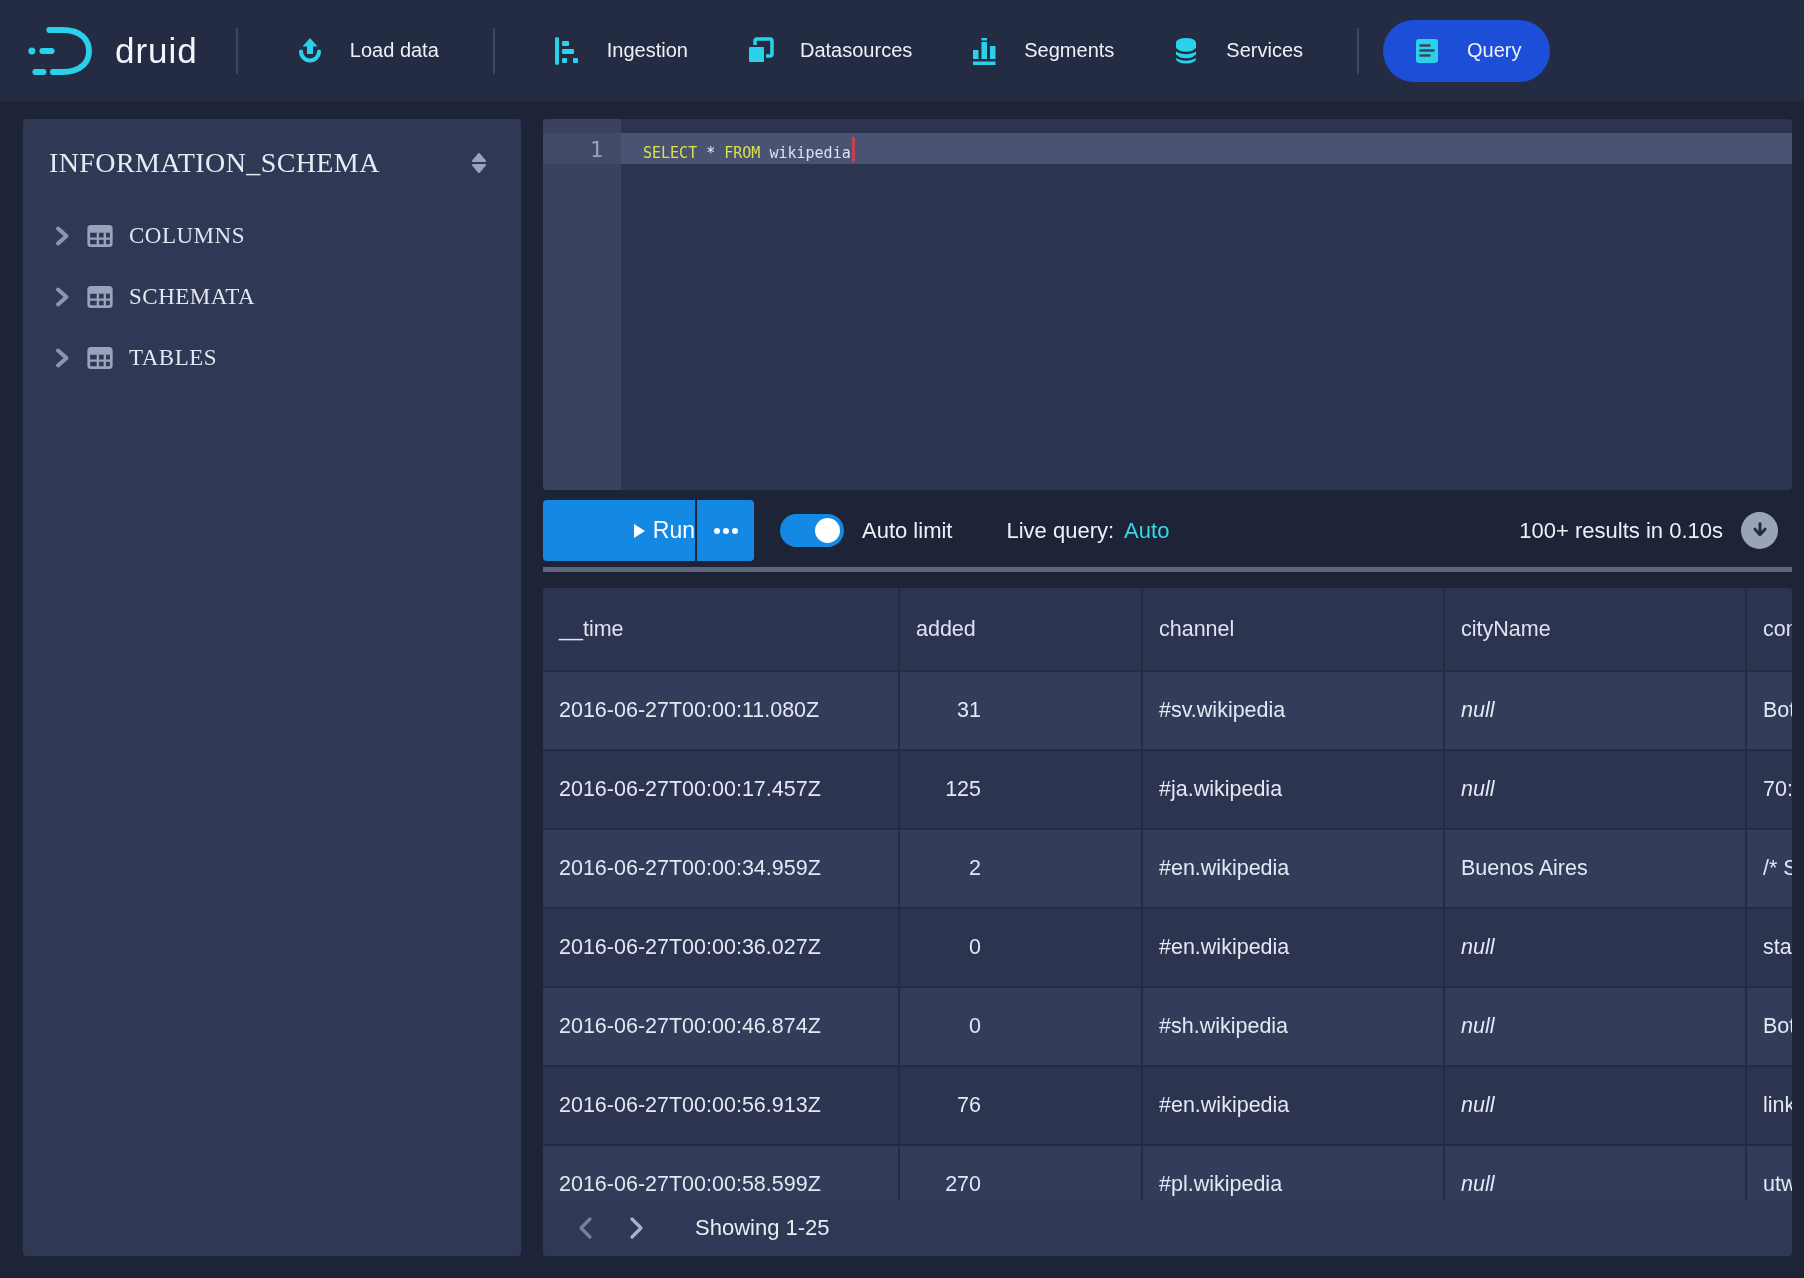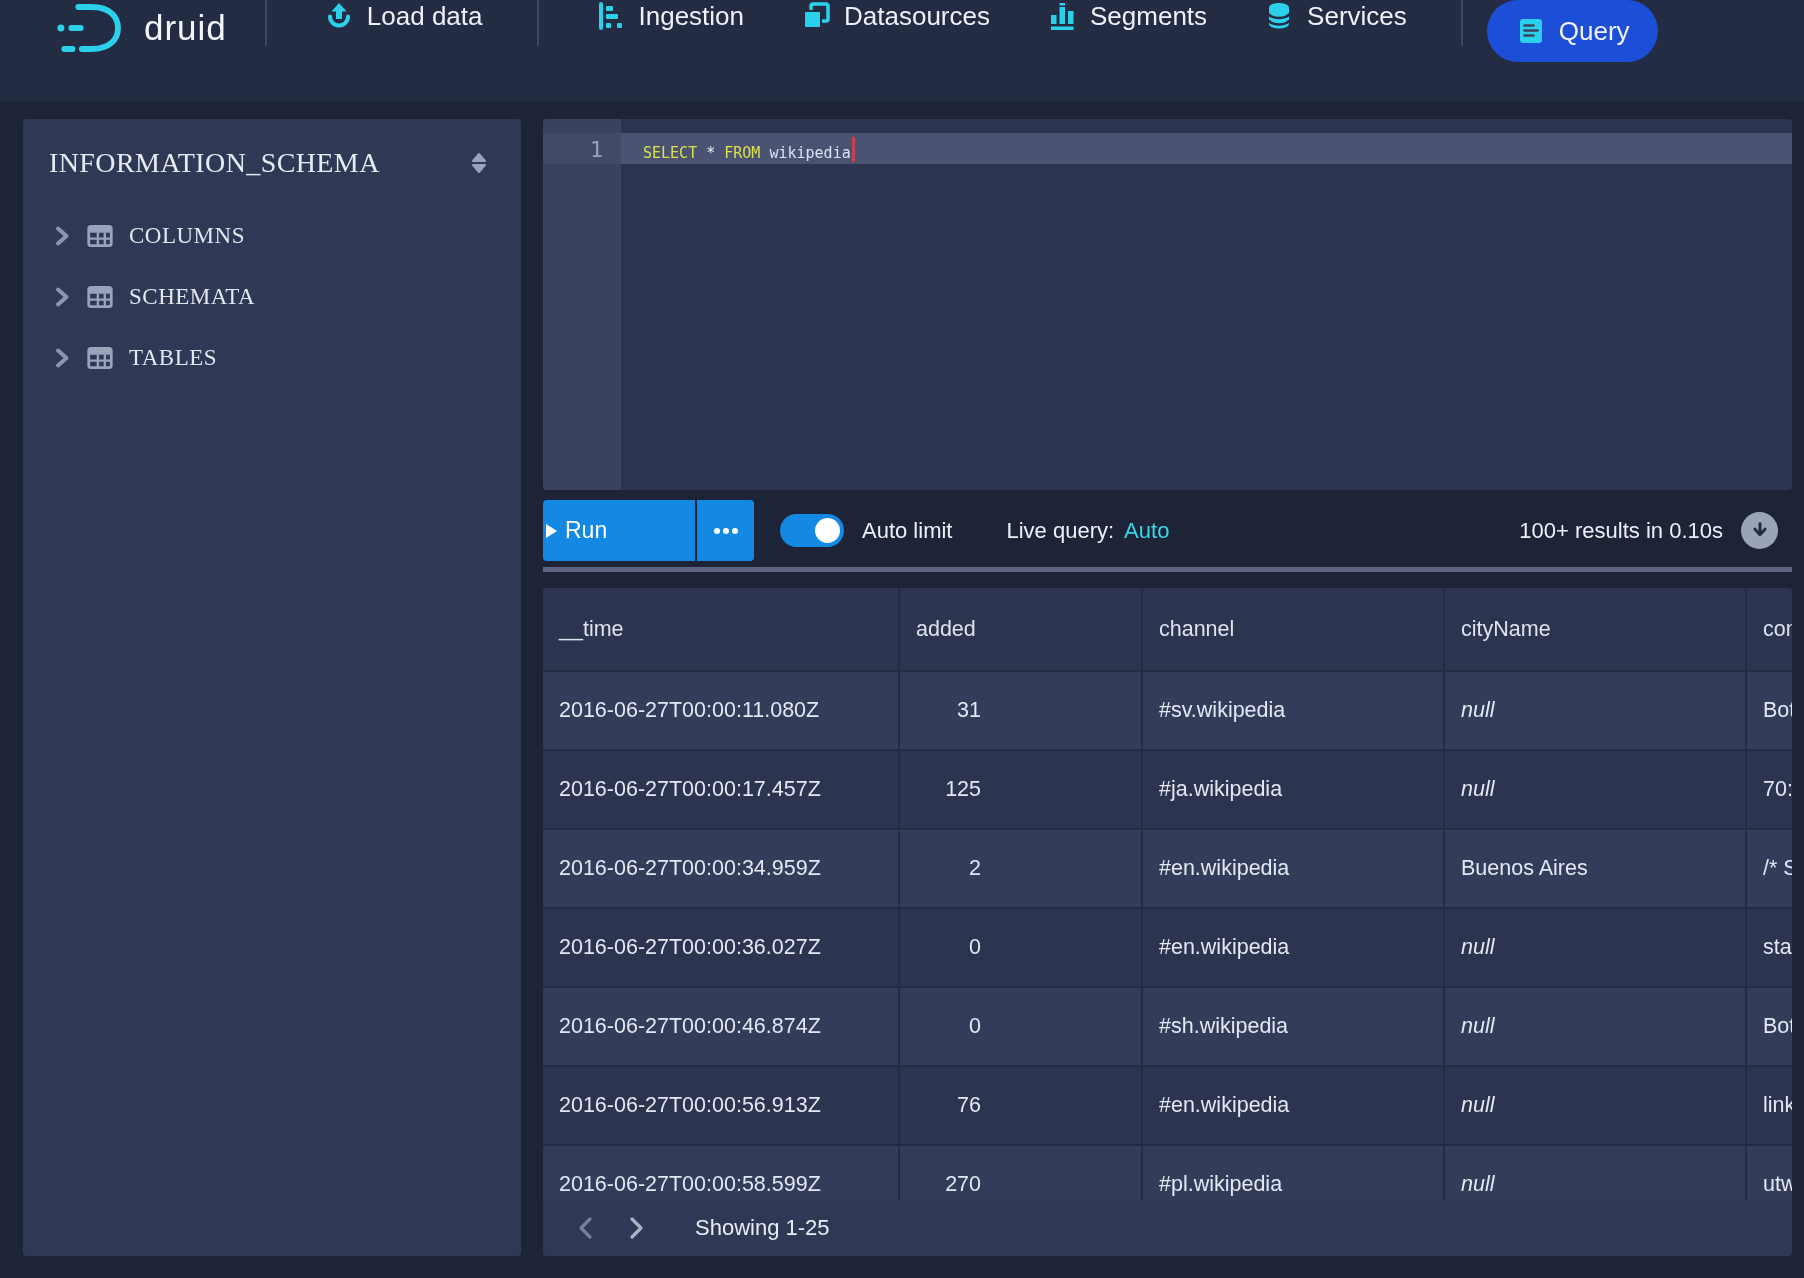--- a/index.html
+++ b/index.html
@@ -4,26 +4,26 @@
 <style>
   html,body{margin:0;padding:0;}
   body{
     width:1804px;height:1278px;position:relative;overflow:hidden;
     background:#1d2438;
     font-family:"Liberation Sans", sans-serif;
     -webkit-font-smoothing:antialiased;
   }
   
   .navbar{position:absolute;top:0;left:0;width:1804px;height:101px;background:#242c43;
-    display:flex;align-items:flex-start;padding-left:52px;box-sizing:border-box;}
+    display:flex;align-items:center;padding-left:23px;box-sizing:border-box;}
   .brand{display:flex;align-items:center;gap:16px;cursor:pointer;}
   .brand-name{font-size:35px;color:#f2f5fa;letter-spacing:1px;}
   .nav-sep{width:2px;height:46px;background:#3e4662;}
   .sep1{margin-left:38px;} .sep2{margin-left:54px;} .sep3{margin-left:54px;}
-  .nav-item{display:flex;align-items:center;gap:12px;color:#eef1f7;font-size:26px;
+  .nav-item{display:flex;align-items:center;gap:24px;color:#eef1f7;font-size:20px;
     margin-left:56px;cursor:pointer;white-space:nowrap;}
   .nav-item .nav-icon{display:flex;align-items:center;}
   .nav-item.active{background:#1d4ed8;border-radius:32px;padding:15px 28px;margin-left:24px;}
   
   .sidebar{position:absolute;left:23px;top:119px;width:498px;height:1137px;background:#2f3854;
     border-radius:4px;padding:28px 26px;box-sizing:border-box;font-family:Liberation Serif, serif;}
   .sb-head{display:flex;align-items:center;justify-content:space-between;}
   .sb-title{font-size:28px;color:#e7ebf4;letter-spacing:.4px;}
   .sort-btn{display:flex;align-items:center;cursor:pointer;padding:2px;}
   .sb-items{margin-top:26px;}
@@ -39,21 +39,21 @@
   .active-line-gutter{position:absolute;left:0;top:14px;height:31px;width:78px;background:rgba(0,0,0,0.10);}
   .line-no{position:absolute;top:18px;left:0;width:60px;text-align:right;color:#9aa2ba;
     font-family:"DejaVu Sans Mono",monospace;font-size:21.5px;}
   .code-line{position:absolute;top:18px;left:100px;font-family:"DejaVu Sans Mono",monospace;
     font-size:15px;white-space:pre;color:#e9eef8;}
   .tok-kw{color:#d9e14d;} .tok-plain{color:#e9eef8;} .tok-ident{color:#dce3f2;}
   .cursor{display:inline-block;width:3px;height:25px;background:#c5414e;vertical-align:-4px;margin-left:1px;}
   
   .toolbar{position:absolute;left:543px;top:500px;width:1249px;height:61px;display:flex;align-items:center;}
   .btn-run{height:61px;width:152px;background:#1489e4;border-radius:4px 0 0 4px;display:flex;
-    align-items:center;justify-content:flex-start;gap:6px;color:#fff;font-size:23px;cursor:pointer;}
+    align-items:center;justify-content:flex-end;gap:6px;color:#fff;font-size:23px;cursor:pointer;}
   .btn-more{height:61px;width:57px;background:#1489e4;border-radius:0 4px 4px 0;margin-left:2px;
     display:flex;align-items:center;justify-content:center;cursor:pointer;}
   .toggle{margin-left:26px;width:64px;height:33px;border-radius:17px;background:#1489e4;position:relative;cursor:pointer;}
   .knob{position:absolute;right:4px;top:4px;width:25px;height:25px;border-radius:50%;background:#fff;}
   .lbl-autolimit{margin-left:18px;font-size:22px;color:#edf0f7;}
   .lbl-livequery{margin-left:54px;font-size:22px;color:#edf0f7;}
   .lbl-auto{margin-left:10px;font-size:22px;color:#38d7e8;cursor:pointer;}
   .tb-spacer{flex:1;}
   .results-summary{font-size:22px;color:#edf0f7;}
   .dl-btn{margin-left:18px;margin-right:14px;width:37px;height:37px;border-radius:50%;background:#9aa3b8;

